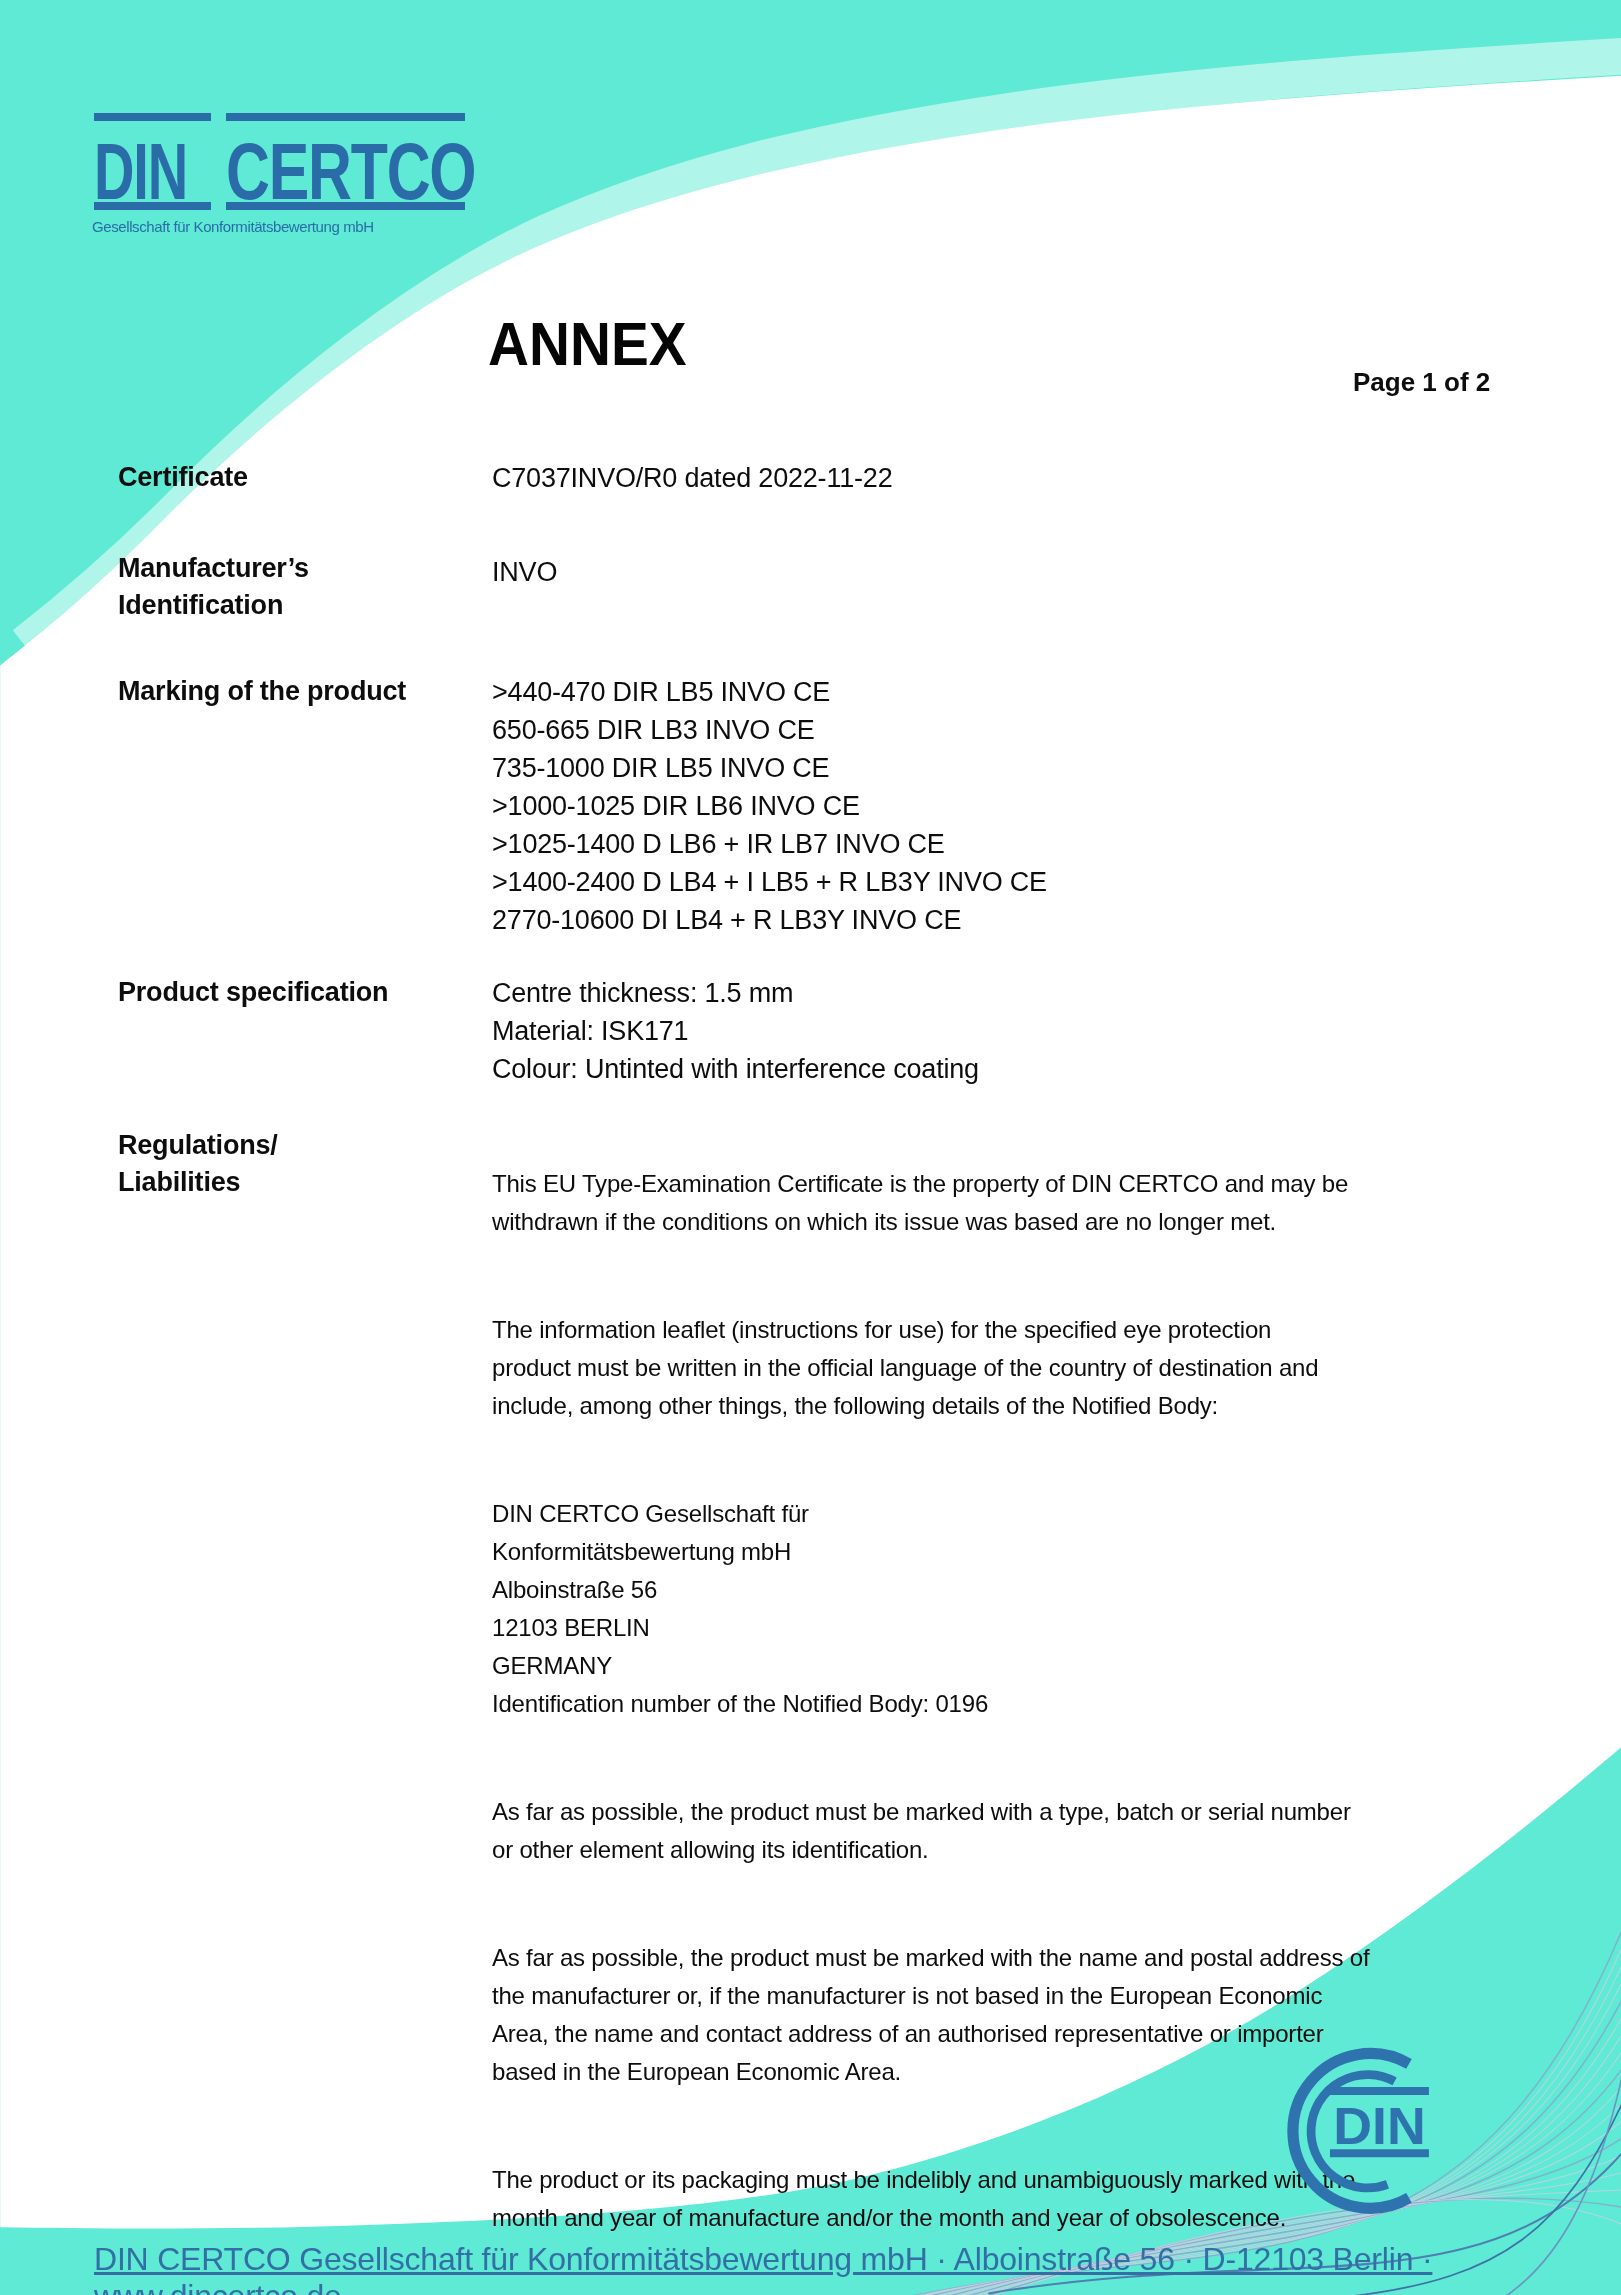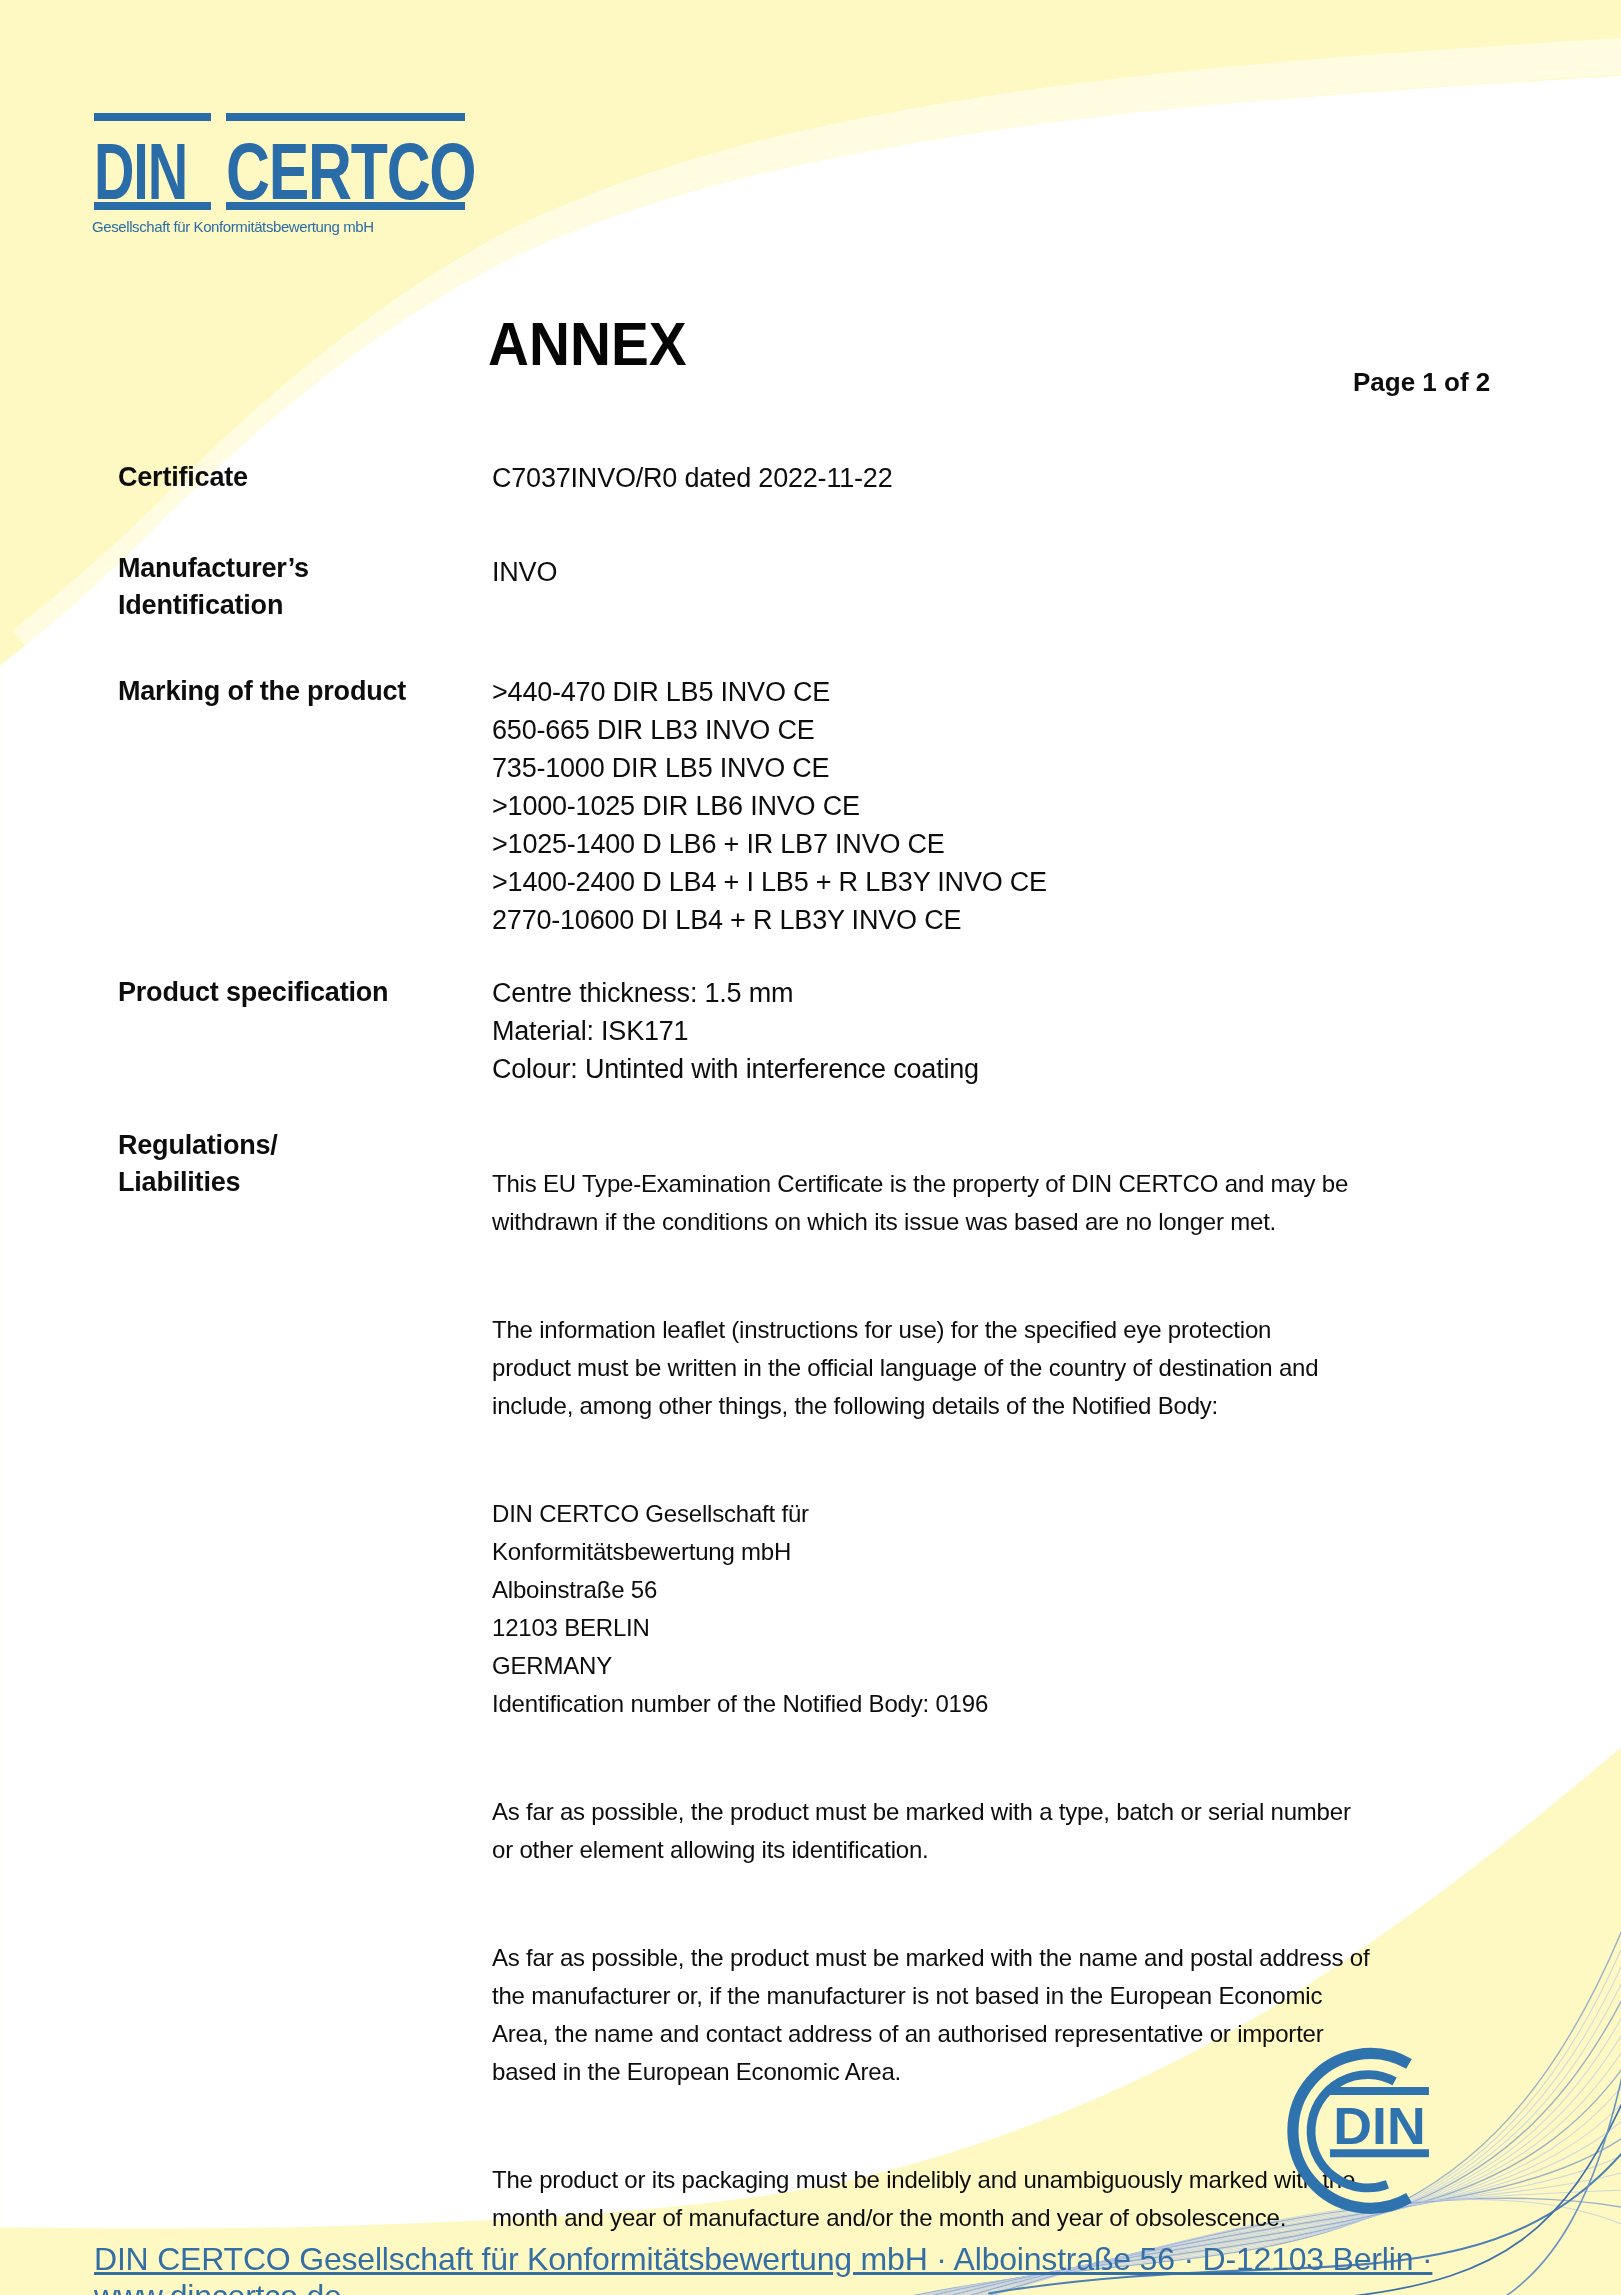--- a/index.html
+++ b/index.html
@@ -1,19 +1,19 @@
 <!DOCTYPE html>
 <html style="font-size:12.8px"><head>
 <meta charset="utf-8">
 <style>
   html,body{margin:0;padding:0;background:#9aa0ab;}
   .page{
     position:relative;
     width:1622px;height:2295px;
-    background:#fef9c3;
+    background:#5eead4;
     overflow:hidden;
     font-family:"Liberation Sans", sans-serif;
     color:#0d0d0d;
   }
   svg.bg{position:absolute;inset:0;}
   .abs{position:absolute;}
 
   
   .logo-word{
     position:absolute;

